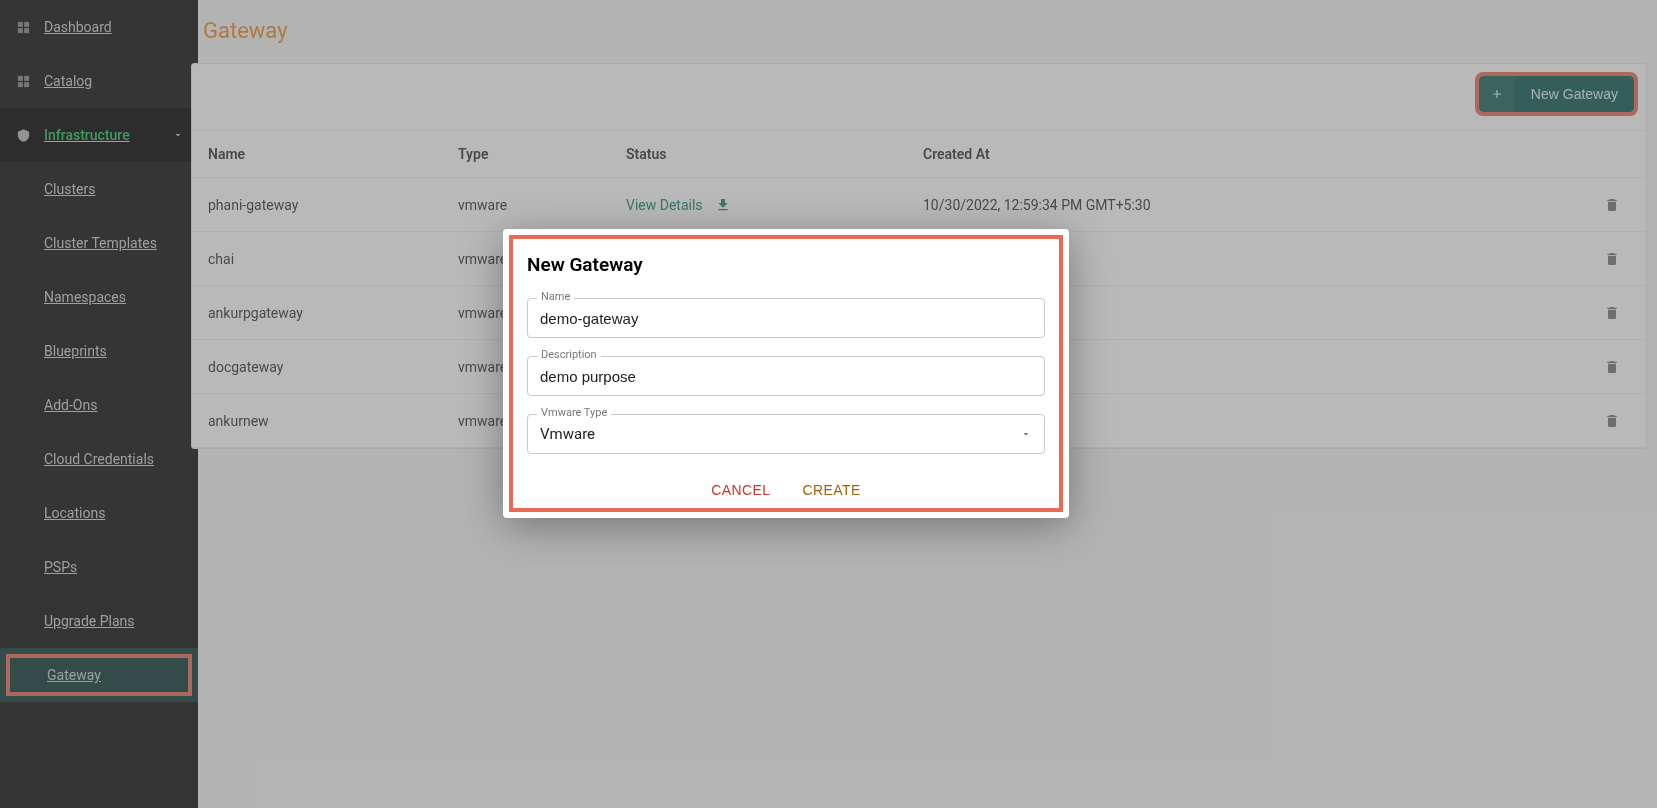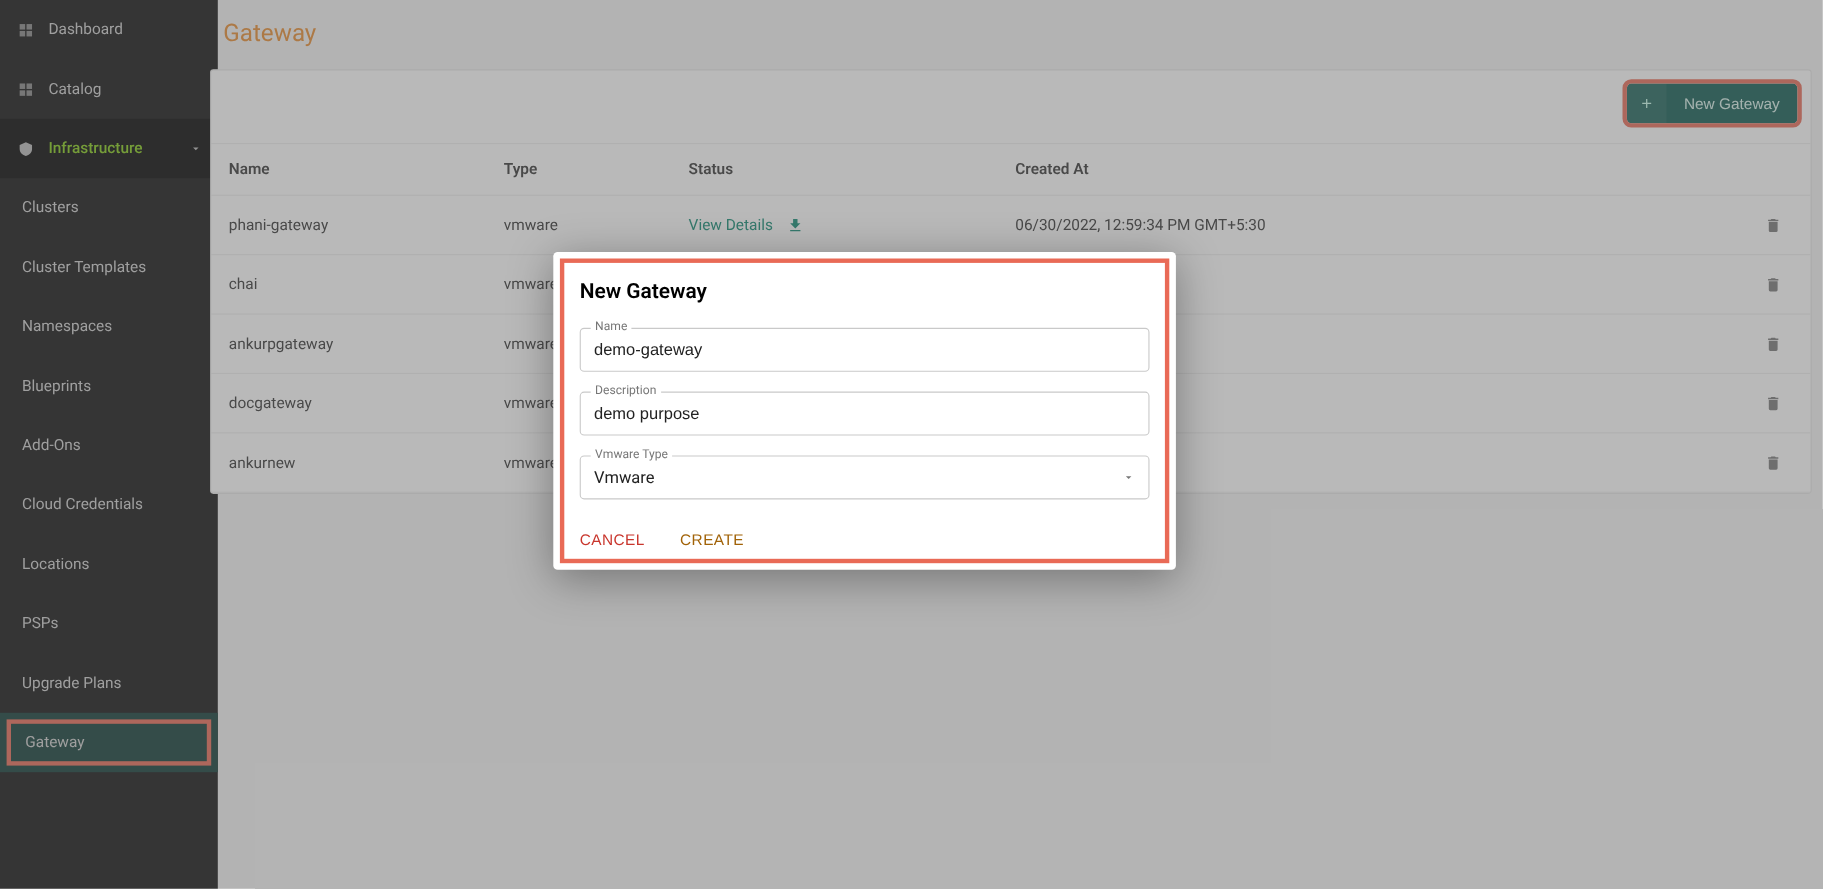--- a/index.html
+++ b/index.html
@@ -12,45 +12,46 @@
   position: relative;
 }
 
 
 .sidebar {
   position: absolute;
   left: 0; top: 0;
   width: 198px; height: 808px;
   background: #0f0f0f;
   color: #cfcfcf;
+  text-decoration: underline;
 }
 .nav-item {
   display: flex;
   align-items: center;
   height: 54px;
   padding-left: 14px;
   font-size: 14px;
   cursor: pointer;
 }
 .nav-item .nav-icon {
   width: 18px; height: 18px;
   margin-right: 12px;
   display: inline-flex;
   align-items: center; justify-content: center;
   color: #888;
 }
-.nav-item.expandable { background: #000; font-weight: 500; color: #84cc16; position: relative; }
+.nav-item.expandable { background: #000; font-weight: 500; color: #22c55e; position: relative; }
 .nav-item.expandable .chev {
   position: absolute; right: 14px;
 }
 .sub-item {
   display: flex;
   align-items: center;
   height: 54px;
-  padding-left: 20px;
+  padding-left: 44px;
   font-size: 14px;
   color: #cfcfcf;
   cursor: pointer;
 }
 .sub-item.active { background: #0e3a34; }
 .sub-item.active.highlighted {
   outline: 4px solid #e96a56;
   outline-offset: -10px;
 }
 .sub-item.active .sub-label {
@@ -170,21 +171,21 @@
   color: #222;
   background: #fff;
 }
 .field .select {
   display: flex; align-items: center; justify-content: space-between;
   cursor: pointer;
 }
 .field .select .caret { color: #777; }
 .modal-actions {
   display: flex;
-  justify-content: flex-start;
+  justify-content: center;
   gap: 32px;
   padding: 10px 24px 6px;
 }
 .modal-actions button {
   background: none;
   border: none;
   font-size: 14px;
   font-weight: 500;
   letter-spacing: 0.4px;
   cursor: pointer;
@@ -294,21 +295,21 @@
         <div>phani-gateway</div>
         <div>vmware</div>
         <div class="status-cell">
           <span class="view-details">View Details</span>
           <span class="dl-icon">
             <svg width="16" height="16" viewBox="0 0 24 24" fill="#0f8a73">
                 <path d="M19 9h-4V3H9v6H5l7 7 7-7zM5 18v2h14v-2H5z"></path>
               </svg>
           </span>
         </div>
-        <div>06/30/2022, 12:59:34 PM GMT+5:30</div>
+        <div>10/30/2022, 12:59:34 PM GMT+5:30</div>
         <div class="row-actions">
             <span class="trash">
               <svg width="16" height="16" viewBox="0 0 24 24" fill="#777">
                 <path d="M6 19a2 2 0 002 2h8a2 2 0 002-2V7H6v12zM19 4h-3.5l-1-1h-5l-1 1H5v2h14V4z"></path>
               </svg>
             </span>
           </div>
       </div>
 
       <div class="tbl-row">

